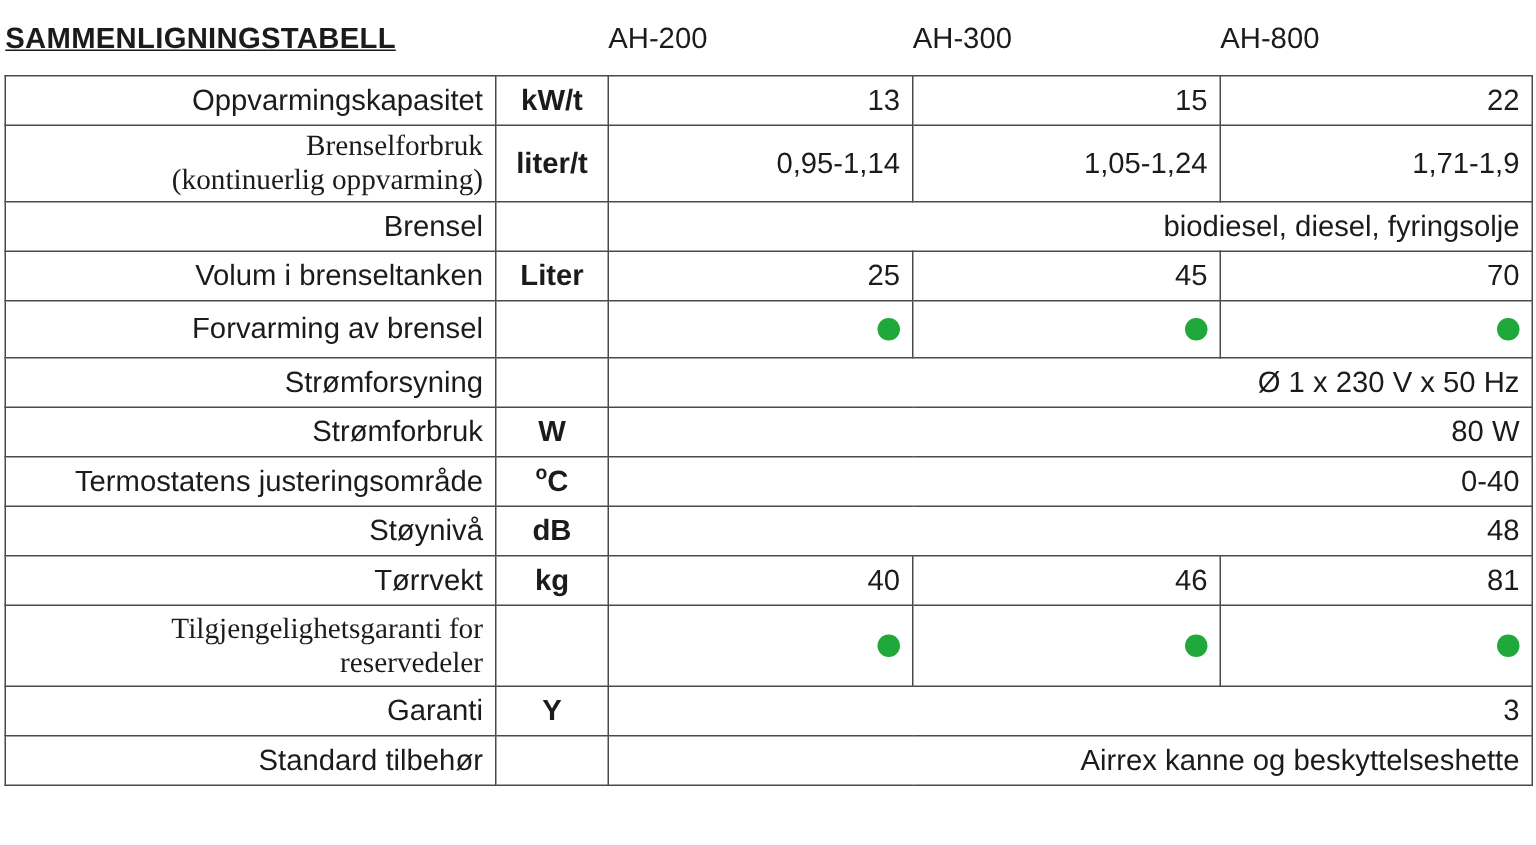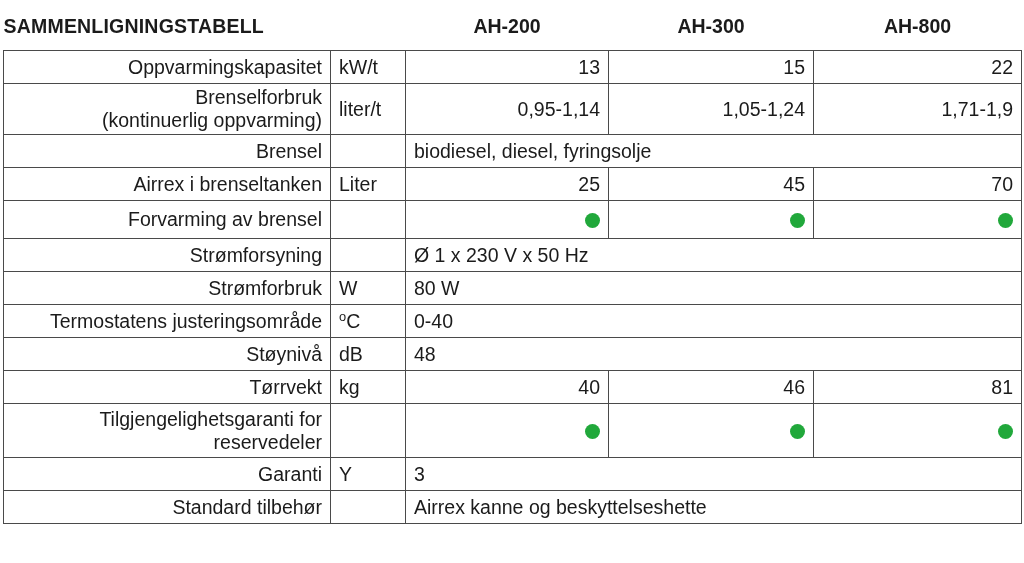--- a/index.html
+++ b/index.html
@@ -51,72 +51,74 @@
   td.title-cell {
     border: none !important;
     font-weight: bold;
     font-size: 20.5px;
     letter-spacing: 0.2px;
     padding-left: 17px;
     color: #151515;
     background: #ffffff;
     vertical-align: middle;
     height: 47px;
+    text-decoration: underline;
   }
   td.blank-head {
     border: none !important;
     background: #ffffff;
   }
   td.model-head {
     background: #D4202A;
     color: #ffffff;
-    text-align: center;
-    font-weight: bold;
+    font-weight: normal;
     font-size: 20px;
     border: none !important;
     height: 47px;
     vertical-align: middle;
   }
   td.model-head.sep {
     box-shadow: inset 1px 0 0 #ffffff;
   }
 
   
   td.label {
     text-align: right;
     padding-left: 10px;
   }
   td.unit {
+    text-align: center;
     padding: 0 2px;
+    font-weight: bold;
   }
   td.val {
     text-align: right;
   }
   td.val-span {
-    text-align: left;
+    text-align: right;
   }
   tr.r-std td { height: 32px; }
   tr.r-tall td { height: 50px; }
   tr.r-dot td { height: 37px; }
   tr.r-dot-tall td { height: 53px; }
 
   .dot {
     display: inline-block;
     width: 15px;
     height: 15px;
     border-radius: 50%;
     background: #21A83B;
     vertical-align: middle;
   }
   .sup {
     font-size: 0.66em;
     vertical-align: super;
     line-height: 0;
   }
-  .two-line { white-space: pre-line; }
+  .two-line { white-space: pre-line; font-family: Liberation Serif, serif; }
 </style>
 </head>
 <body>
 
 <div class="sheet">
   <table class="cmp">
     <colgroup>
       <col class="c-label">
       <col class="c-unit">
       <col class="c-a">
@@ -151,21 +153,21 @@
         <td class="val">1,71-1,9</td>
       </tr>
 
       <tr class="r-std">
         <td class="label">Brensel</td>
         <td class="unit"></td>
         <td class="val-span" colspan="3">biodiesel, diesel, fyringsolje</td>
       </tr>
 
       <tr class="r-std">
-        <td class="label">Airrex i brenseltanken</td>
+        <td class="label">Volum i brenseltanken</td>
         <td class="unit">Liter</td>
         <td class="val">25</td>
         <td class="val">45</td>
         <td class="val">70</td>
       </tr>
 
       <tr class="r-dot">
         <td class="label">Forvarming av brensel</td>
         <td class="unit"></td>
         <td class="val"><span class="dot"></span></td>

